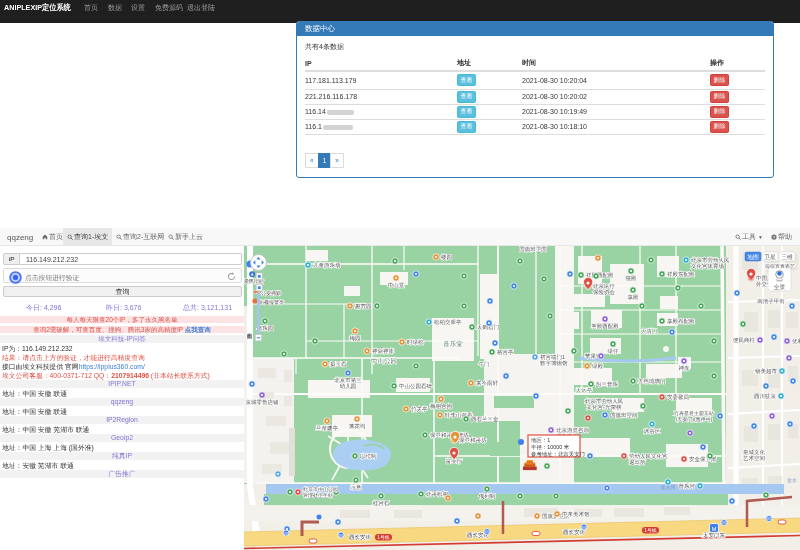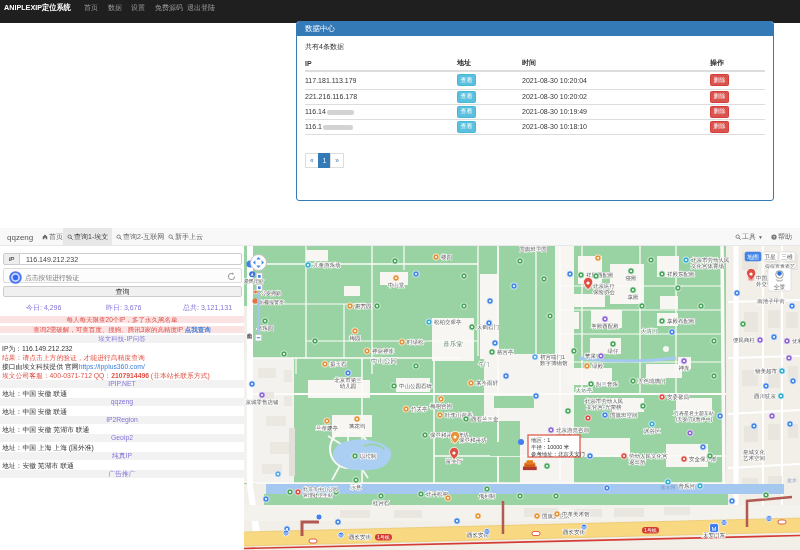--- a/index.html
+++ b/index.html
@@ -4,21 +4,21 @@
 <style>
 * { margin:0; padding:0; box-sizing:border-box; }
 html,body { width:800px; height:550px; background:#fff; font-family:"Liberation Sans", sans-serif; overflow:hidden; }
 
 
 #nav1 { position:absolute; left:0; top:0; width:800px; height:23px; background:#1f1f1f; }
 #nav1 .brand { position:absolute; left:4px; top:2px; color:#fff; font-size:8px; font-weight:bold; transform:scaleX(0.9); transform-origin:left; white-space:nowrap; }
 #nav1 .mi { position:absolute; top:3px; color:#9d9d9d; font-size:7px; }
 
 
-#panel { position:absolute; left:296px; top:21px; width:478px; height:180px; background:#fff; border:1px solid #337ab7; border-radius:3px; }
+#panel { position:absolute; left:296px; top:21px; width:478px; height:157px; background:#fff; border:1px solid #337ab7; border-radius:3px; }
 #panel .hd { height:14px; background:#337ab7; color:#fff; font-size:7.5px; line-height:14px; padding-left:8px; border-radius:2px 2px 0 0; }
 #panel .bd { padding:5px 8px; font-size:7px; color:#333; }
 table { border-collapse:collapse; width:100%; }
 th { text-align:left; font-size:7px; color:#333; padding:2px 0 2px 0; border-bottom:2px solid #ddd; font-weight:bold; }
 td { font-size:7px; color:#333; padding:0; border-bottom:1px solid #ddd; height:15.2px; vertical-align:middle; }
 tr.r1 td { height:18px; }
 .btn-info { display:inline-block; background:#5bc0de; border:1px solid #46b8da; color:#fff; font-size:6px; padding:0.5px 2.5px; border-radius:1.5px; }
 .btn-danger { display:inline-block; background:#d9534f; border:1px solid #d43f3a; color:#fff; font-size:6px; padding:0.5px 2.5px; border-radius:1.5px; }
 .pgn { margin-top:18px; }
 .pgn span { display:inline-block; border:1px solid #ddd; color:#337ab7; font-size:6.5px; padding:3px 4px; background:#fff; margin-right:-1px; min-width:5px; text-align:center; }

